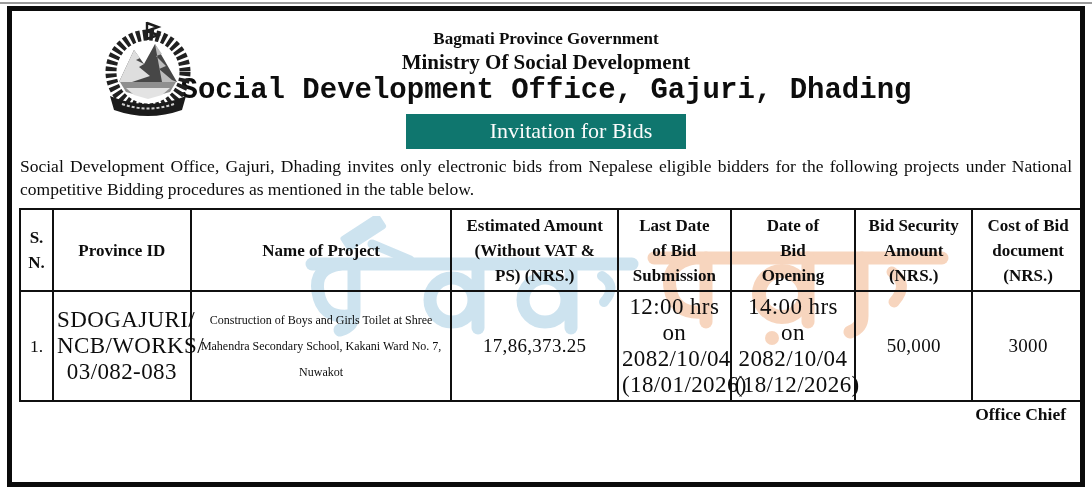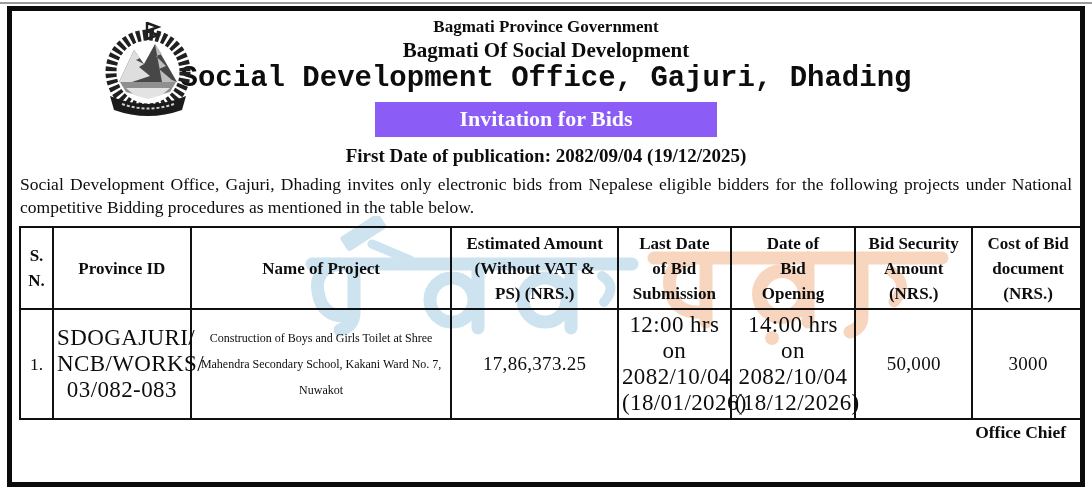--- a/index.html
+++ b/index.html
@@ -17,35 +17,36 @@
   }
   .frame{
     position:absolute;
     top:6px;left:7px;right:7px;bottom:8px;
     border:5px solid #0b0b0b;
     overflow:hidden;
   }
   .content{
     position:relative;z-index:1;
     padding:3px 6px 0 6px;
+    margin-top:12px;
   }
   
   .logo{
     position:absolute;left:80px;top:9px;width:112px;height:100px;z-index:2;
   }
   .hdr{ text-align:center; font-weight:bold; }
   .hdr.l1{ font-size:17px; line-height:21px; margin-top:2px; }
   .hdr.l2{ font-size:21px; line-height:25px; margin-top:1px; }
   .hdr.l3{ font-size:29px; line-height:29px; margin-top:1px;font-family:Liberation Mono, monospace; }
   .banner-wrap{ text-align:center; margin-top:9px; }
   .banner{
     display:inline-block;
-    background:#8b5cf6; color:#fcfcfc;
-    font-weight:bold; font-size:22px; line-height:27px;
-    padding:3px 84px 5px 84px;
+    background:#0f766e; color:#fcfcfc;
+    font-weight:normal; font-size:22px; line-height:27px;
+    padding:3px 34px 5px 84px;
   }
   .pubdate{
     text-align:center; font-weight:bold; font-size:19px;
     margin-top:7px; line-height:23px;
   }
   .intro{
     margin:6px 2px 0 2px;
     font-size:17.5px; line-height:23px;
     text-align:justify;
   }
@@ -139,28 +140,27 @@
       <polygon points="28,62 84,62 78,72 56,78 34,72" fill="#8f8f8f"></polygon>
       <polygon points="34,68 78,68 70,75 56,79 42,75" fill="#e3e3e3"></polygon>
 
       <path d="M18 76 Q56 92 94 76 L90 90 Q56 102 22 90 Z" fill="#1b1b1b"></path>
       <path d="M30 84 Q56 93 82 84" stroke="#cfcfcf" stroke-width="2" fill="none" stroke-dasharray="3 2"></path>
     </svg>
 
     <div class="content">
 
       <div class="hdr l1">Bagmati Province Government</div>
-      <div class="hdr l2">Bagmati Of Social Development</div>
+      <div class="hdr l2">Ministry Of Social Development</div>
       <div class="hdr l3">Social Development Office, Gajuri, Dhading</div>
 
       <div class="banner-wrap">
         <div class="banner">Invitation for Bids</div>
       </div>
 
-      <div class="pubdate">First Date of publication: 2082/09/04 (19/12/2025)</div>
 
       <p class="intro">Social Development Office, Gajuri, Dhading invites only electronic bids from Nepalese eligible bidders for the following projects under National competitive Bidding procedures as mentioned in the table below.</p>
 
       <table class="bids">
         <colgroup>
           <col style="width:3.1%">
             <col style="width:12.95%">
             <col style="width:24.5%">
           <col style="width:15.65%">
             <col style="width:10.6%">

